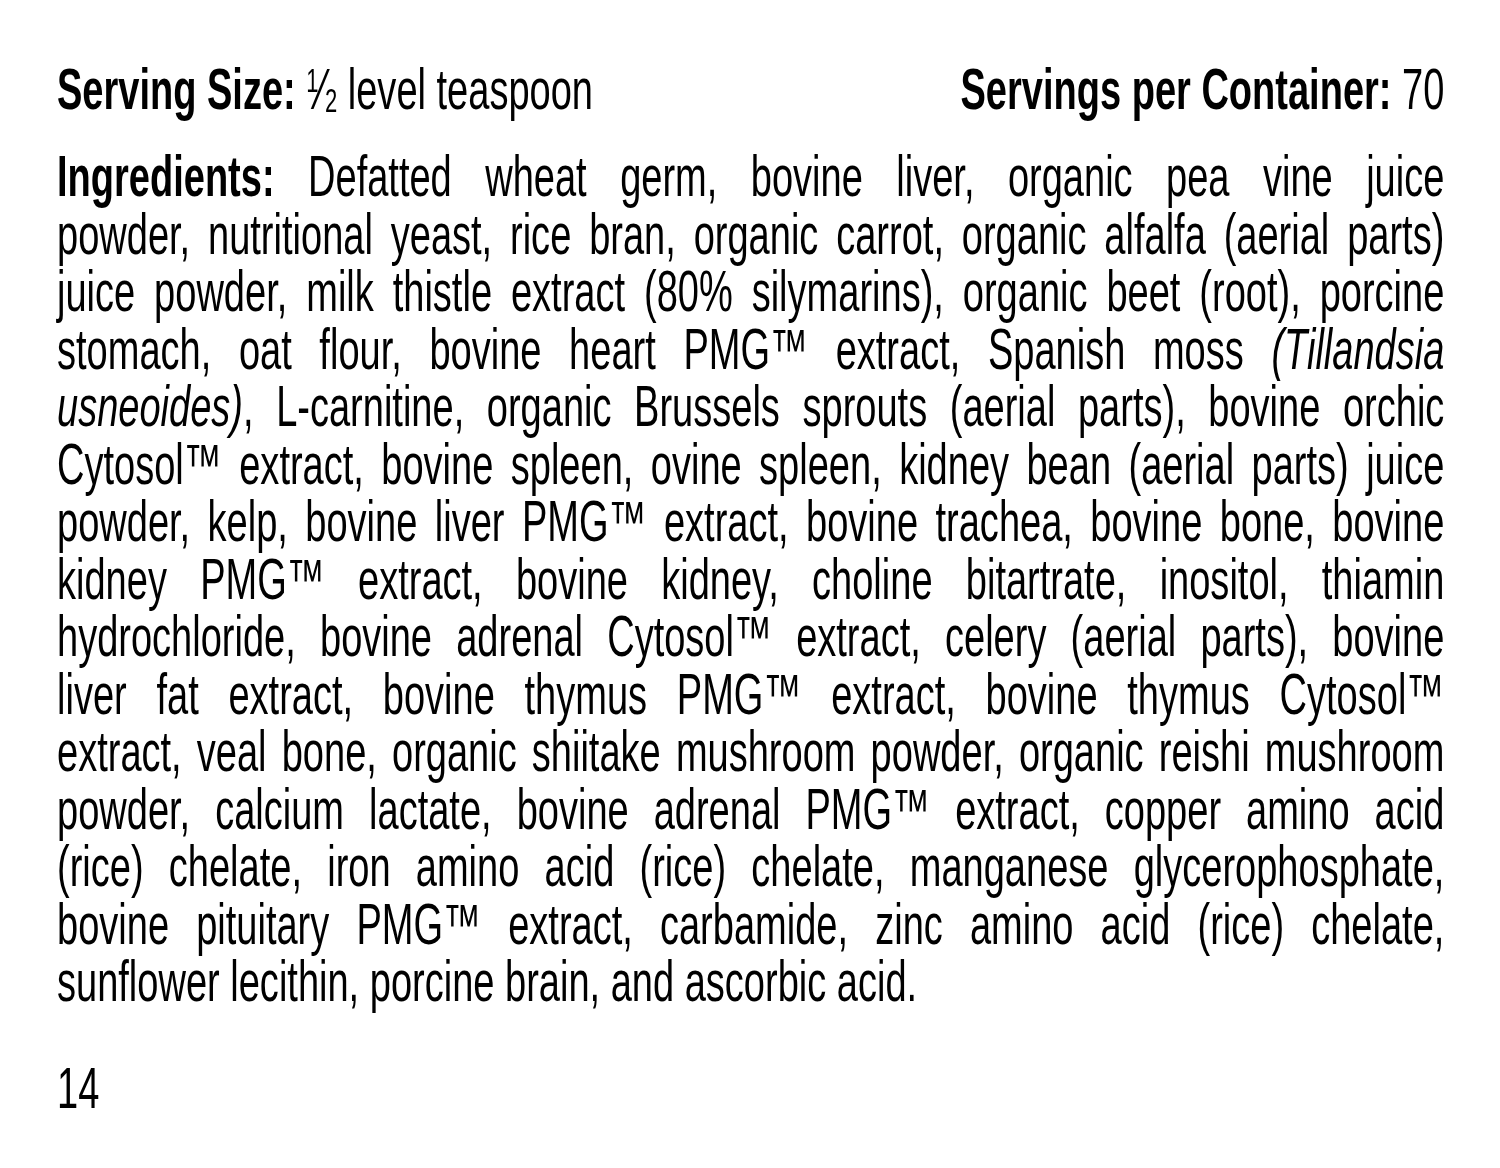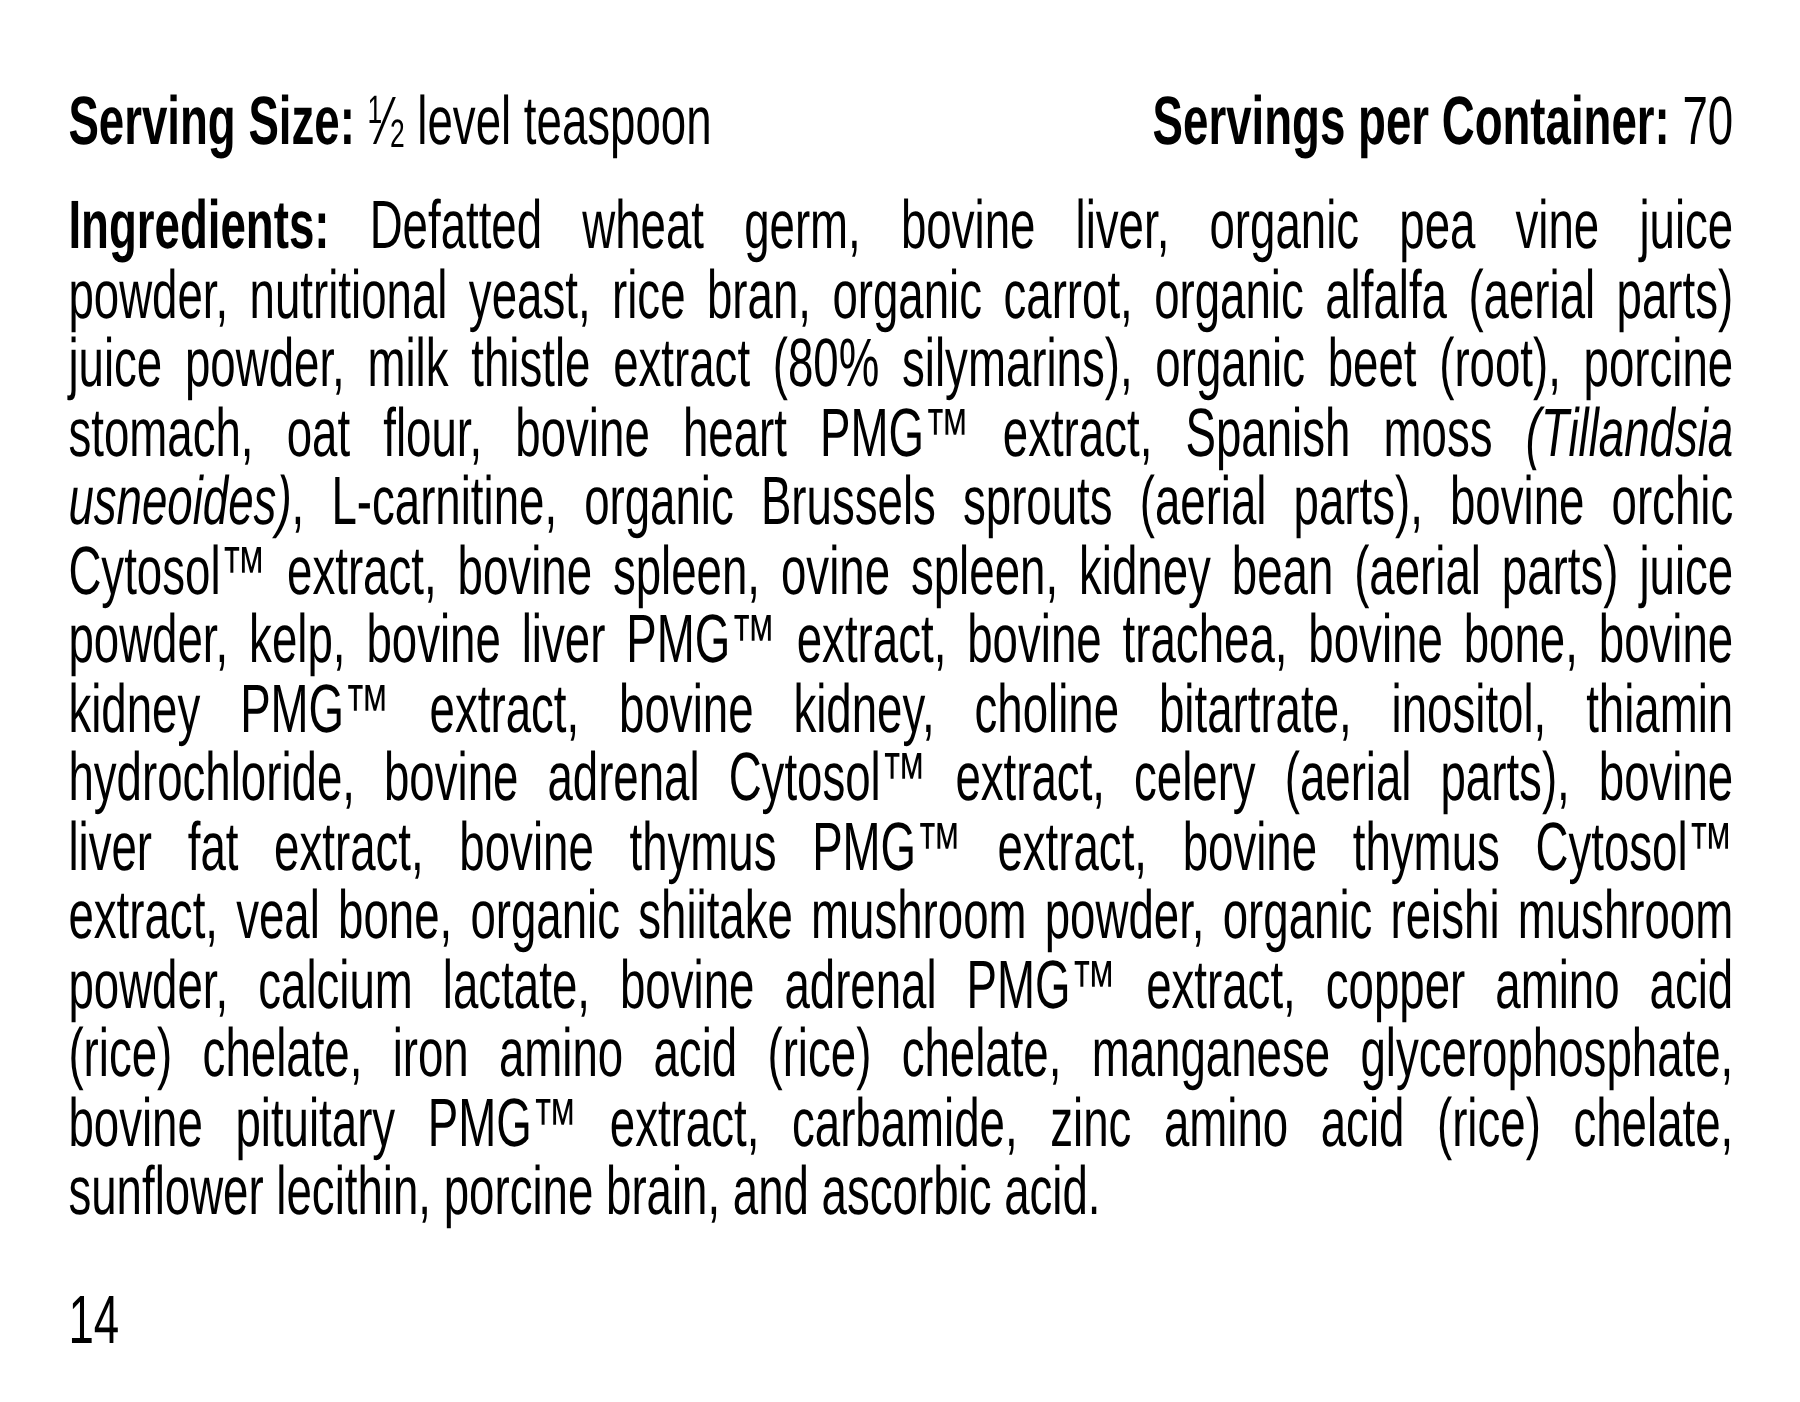--- a/index.html
+++ b/index.html
@@ -12,21 +12,20 @@
     background: #ffffff;
     color: #000000;
     font-family: "Liberation Sans", "DejaVu Sans", sans-serif;
     overflow: hidden;
     position: relative;
   }
   .sheet {
     position: absolute;
     inset: 0;
     background: #ffffff;
-    margin-top: 12px;
   }
   
   .cond {
     width: 2080px;
     transform: scaleX(0.667);
     transform-origin: 0 0;
     font-size: 57px;
     line-height: 57.5px;
     letter-spacing: 0;
     white-space: normal;

